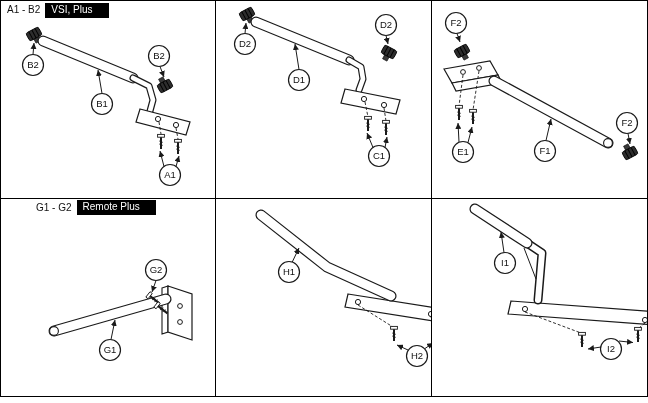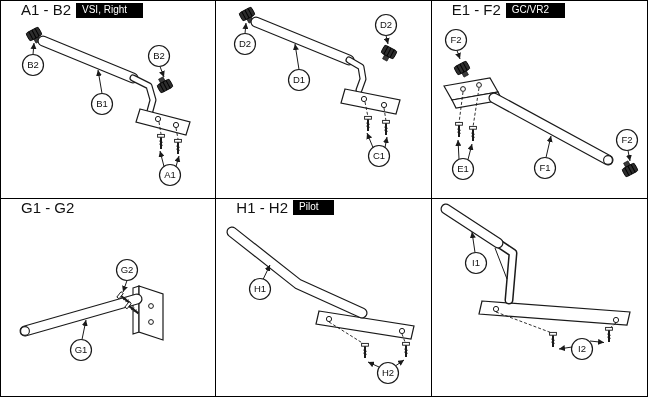--- a/index.html
+++ b/index.html
@@ -14,32 +14,31 @@
     border:1px solid #000;
   }
   .panel{
     position:relative;
     overflow:hidden;
     background:#fff;
     border-right:1px solid #000;
     border-bottom:1px solid #000;
   }
   .panel:nth-child(3n){border-right:none;}
-  .panel:nth-child(n+4){border-bottom:none;}
+  .panel:nth-child(n+4){border-bottom:none;padding-left:29px;}
   .panel-header{
     height:17px;
     display:flex;
     align-items:center;
   }
   .panel-id{
-    font-size:15px;
+    font-size:10px;
     color:#111;
     padding:0 5px 0 6px;
     white-space:nowrap;
-    margin-left:14px;
   }
   .panel-tag{
     background:#000;
     color:#fff;
     font-size:10px;
     line-height:14px;
     height:15px;
     margin-top:1px;
     padding:0 16px 0 6px;
     white-space:nowrap;
@@ -64,21 +63,21 @@
     </marker>
   </defs>
 </svg>
 
 <div class="page">
 <div class="grid">
 
   <div class="panel">
     <div class="panel-header">
       <span class="panel-id">A1 - B2</span>
-      <span class="panel-tag">VSI, Right</span>
+      <span class="panel-tag">VSI, Plus</span>
     </div>
     <svg class="art" width="216" height="181" viewBox="0 0 216 181">
       <g transform="translate(33,16) rotate(152)">
         <rect x="-2.5" y="-9" width="5" height="5" fill="#3a3a3a" stroke="#000" stroke-width="0.6"></rect>
         <rect x="-7" y="-4.5" width="14" height="9" rx="2" fill="#2d2d2d" stroke="#000" stroke-width="0.8"></rect>
         <line x1="-3.5" y1="-4.5" x2="-3.5" y2="4.5" stroke="#000" stroke-width="1"></line>
         <line x1="0" y1="-4.5" x2="0" y2="4.5" stroke="#000" stroke-width="1"></line>
         <line x1="3.5" y1="-4.5" x2="3.5" y2="4.5" stroke="#000" stroke-width="1"></line>
       </g>
       <g>
@@ -200,24 +199,20 @@
       <g>
         <line class="lead" x1="157" y1="146.5" x2="151" y2="132" marker-end="url(#arr)"></line>
         <line class="lead" x1="169" y1="146.5" x2="171" y2="136" marker-end="url(#arr)"></line>
         <circle class="co" cx="163" cy="155" r="10.5"></circle>
         <text x="163" y="158.3" text-anchor="middle">C1</text>
       </g>
     </svg>
   </div>
 
   <div class="panel">
-    <div class="panel-header">
-      <span class="panel-id">E1 - F2</span>
-      <span class="panel-tag">GC/VR2</span>
-    </div>
     <svg class="art" width="216" height="181" viewBox="0 0 216 181">
       <g transform="translate(30,50) rotate(152)">
         <rect x="-2.5" y="-9" width="5" height="5" fill="#3a3a3a" stroke="#000" stroke-width="0.6"></rect>
         <rect x="-7" y="-4.5" width="14" height="9" rx="2" fill="#2d2d2d" stroke="#000" stroke-width="0.8"></rect>
         <line x1="-3.5" y1="-4.5" x2="-3.5" y2="4.5" stroke="#000" stroke-width="1"></line>
         <line x1="0" y1="-4.5" x2="0" y2="4.5" stroke="#000" stroke-width="1"></line>
         <line x1="3.5" y1="-4.5" x2="3.5" y2="4.5" stroke="#000" stroke-width="1"></line>
       </g>
       <g>
         <polygon points="12,68 58,60 66,74 20,82" fill="#fff" stroke="#1a1a1a" stroke-width="1.2"></polygon>
@@ -271,20 +266,21 @@
         <line class="lead" x1="114" y1="139.5" x2="119" y2="118" marker-end="url(#arr)"></line>
         <circle class="co" cx="113" cy="150" r="10.5"></circle>
         <text x="113" y="153.3" text-anchor="middle">F1</text>
       </g>
     </svg>
   </div>
 
   <div class="panel">
     <div class="panel-header">
       <span class="panel-id">G1 - G2</span>
+      <span class="panel-tag">Remote Plus</span>
     </div>
     <svg class="art" width="216" height="181" viewBox="0 0 216 181">
       <g>
         <polygon points="132,72 138,70 138,116 132,118" fill="#fff" stroke="#1a1a1a" stroke-width="1.1"></polygon>
         <polygon points="138,70 162,78 162,124 138,116" fill="#fff" stroke="#1a1a1a" stroke-width="1.2"></polygon>
         <circle cx="150" cy="90" r="2.4" fill="#fff" stroke="#1a1a1a" stroke-width="1"></circle>
         <circle cx="150" cy="106" r="2.4" fill="#fff" stroke="#1a1a1a" stroke-width="1"></circle>
       </g>
       <g>
         <line x1="24" y1="115" x2="136" y2="83" stroke="#1a1a1a" stroke-width="11" stroke-linecap="round"></line>
@@ -310,24 +306,20 @@
       </g>
       <g>
         <line class="lead" x1="81" y1="123.5" x2="85" y2="104" marker-end="url(#arr)"></line>
         <circle class="co" cx="80" cy="134" r="10.5"></circle>
         <text x="80" y="137.3" text-anchor="middle">G1</text>
       </g>
     </svg>
   </div>
 
   <div class="panel">
-    <div class="panel-header">
-      <span class="panel-id">H1 - H2</span>
-      <span class="panel-tag">Pilot</span>
-    </div>
     <svg class="art" width="216" height="181" viewBox="0 0 216 181">
       <g>
         <polygon points="103,95 198,110 195,123 100,108" fill="#fff" stroke="#1a1a1a" stroke-width="1.2"></polygon>
         <circle cx="113" cy="103" r="2.6" fill="#fff" stroke="#1a1a1a" stroke-width="1"></circle>
         <circle cx="186" cy="115" r="2.6" fill="#fff" stroke="#1a1a1a" stroke-width="1"></circle>
       </g>
       <g>
         <polyline points="16,16 82,68 146,97" fill="none" stroke="#1a1a1a" stroke-width="11" stroke-linecap="round" stroke-linejoin="round"></polyline>
         <polyline points="16,16 82,68 146,97" fill="none" stroke="#fff" stroke-width="8.6" stroke-linecap="round" stroke-linejoin="round"></polyline>
       </g>

